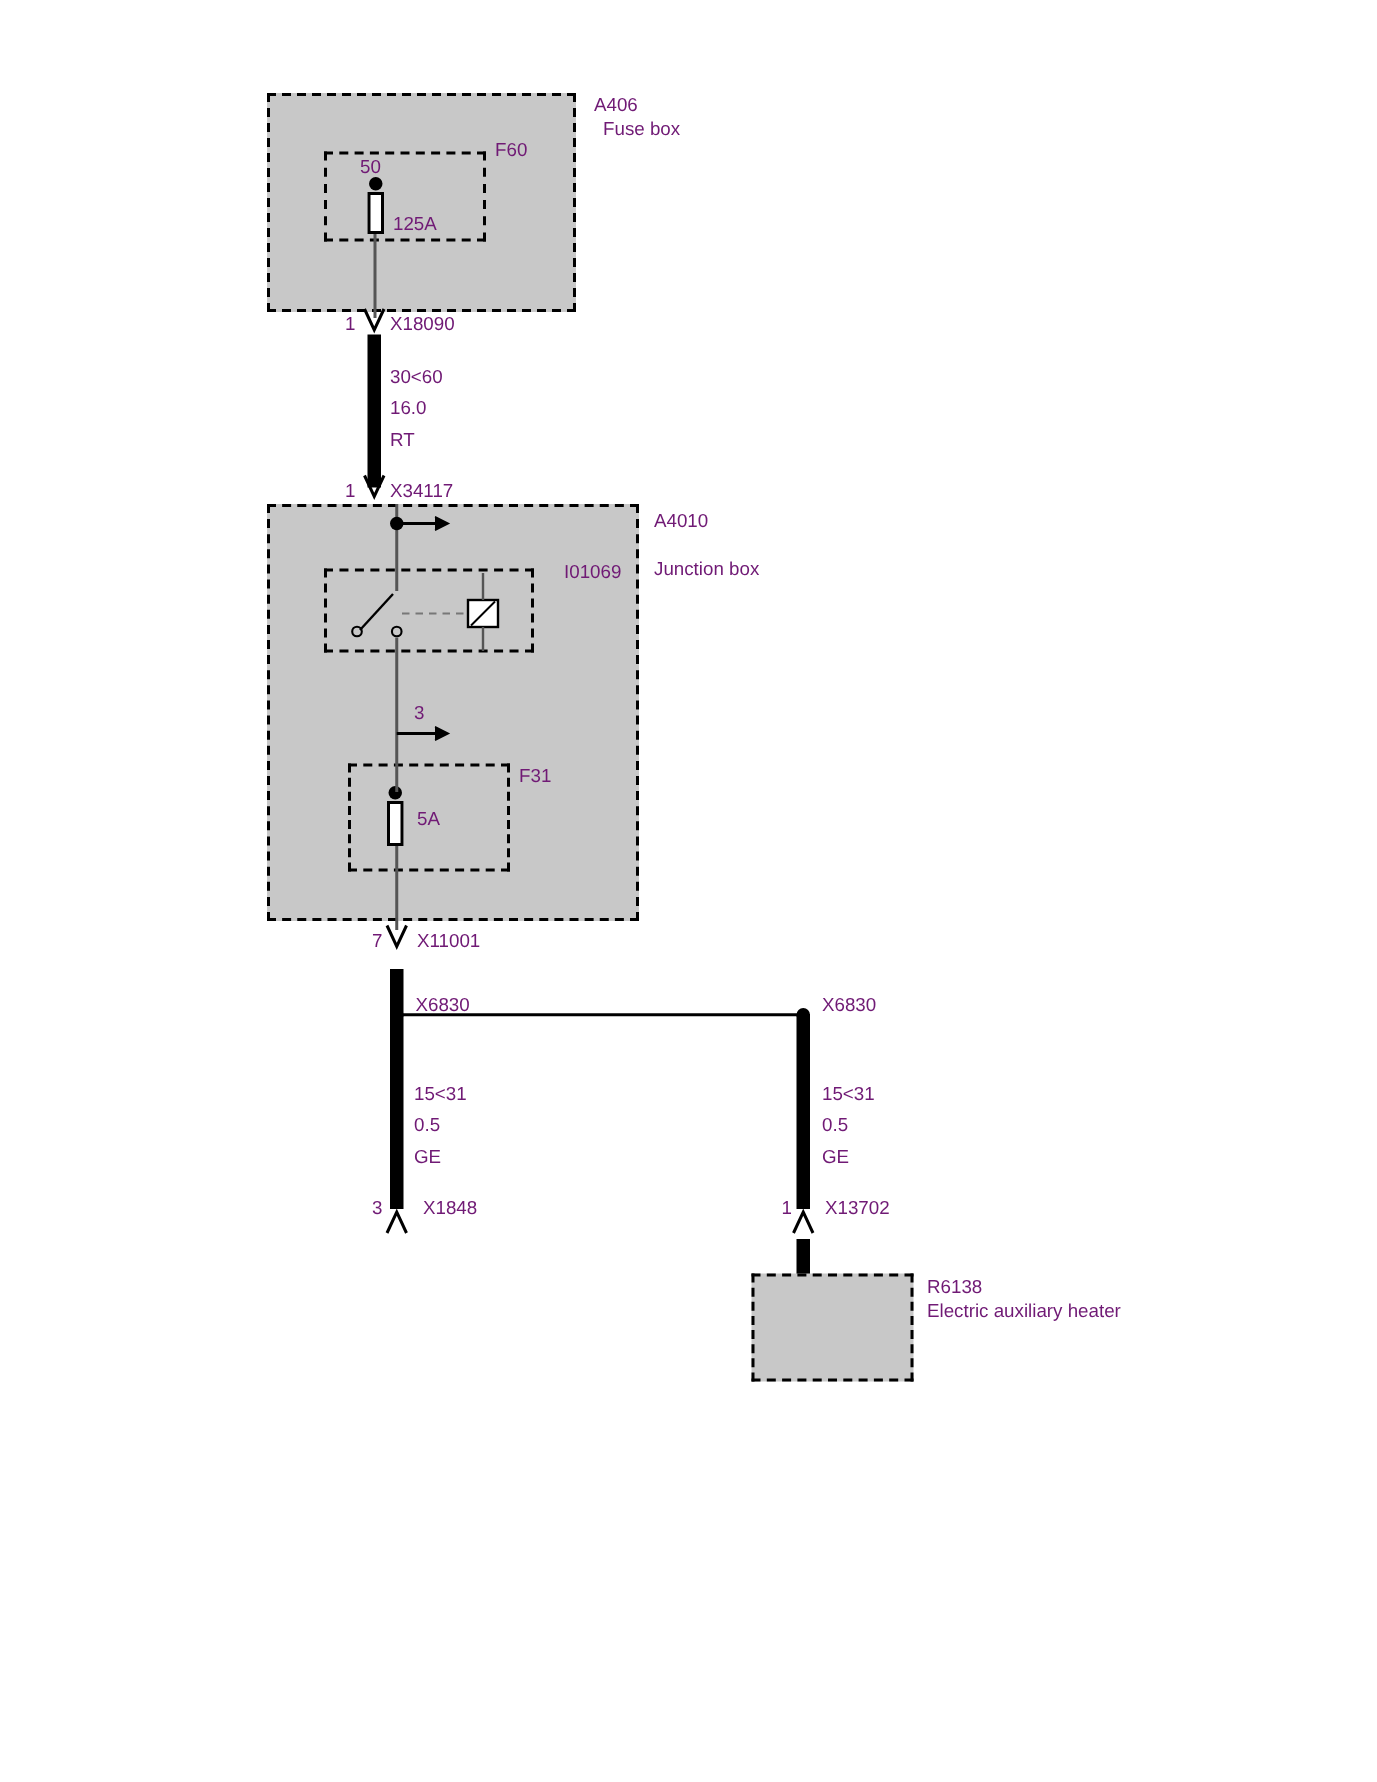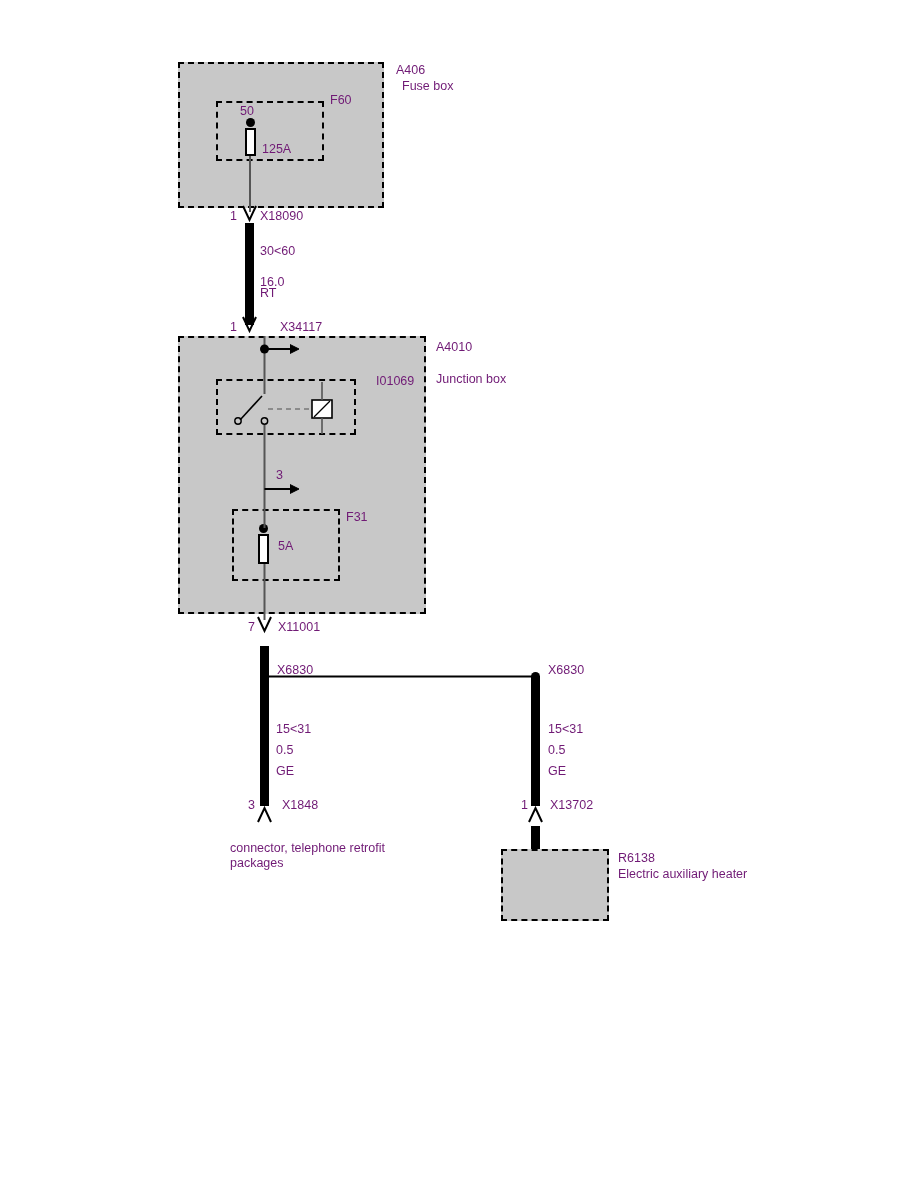--- a/index.html
+++ b/index.html
@@ -84,25 +84,25 @@
 
   <div class="dot" style="left:246px; top:118px;"></div>
   <div class="fuse-body" style="left:245px; top:128px; width:11px; height:28px;"></div>
   <div class="wire-thin" style="left:249px; top:156px; width:2px; height:56px;"></div>
 
   <div class="lbl" style="left:230px; top:209px;">1</div>
   <div class="lbl" style="left:260px; top:209px;">X18090</div>
 
   <div class="wire-thick" style="left:245px; top:223px; width:9px; height:102px;"></div>
   <div class="lbl" style="left:260px; top:244px;">30&lt;60</div>
-  <div class="lbl" style="left:260px; top:265px;margin-top:10px;">16.0</div>
+  <div class="lbl" style="left:260px; top:265px;">16.0</div>
   <div class="lbl" style="left:260px; top:286px;">RT</div>
 
   <div class="lbl" style="left:230px; top:320px;">1</div>
-  <div class="lbl" style="left:260px; top:320px;margin-left:20px;">X34117</div>
+  <div class="lbl" style="left:260px; top:320px;">X34117</div>
 
   <div class="box-grey" style="left:178px; top:336px; width:248px; height:278px;"></div>
   <div class="lbl" style="left:436px; top:340px;">A4010</div>
   <div class="lbl" style="left:436px; top:372px;">Junction box</div>
 
   <div class="box-dash" style="left:216px; top:379px; width:140px; height:56px;"></div>
   <div class="lbl" style="left:376px; top:374px;">I01069</div>
 
   <div class="lbl" style="left:276px; top:468px;">3</div>
 
@@ -127,22 +127,20 @@
   <div class="lbl" style="left:276px; top:764px;">GE</div>
 
   <div class="wire-thick" style="left:531px; top:676px; width:9px; height:130px;"></div>
   <div class="lbl" style="left:548px; top:722px;">15&lt;31</div>
   <div class="lbl" style="left:548px; top:743px;">0.5</div>
   <div class="lbl" style="left:548px; top:764px;">GE</div>
 
   <div class="lbl" style="left:248px; top:798px;">3</div>
   <div class="lbl" style="left:282px; top:798px;text-align:center;">X1848</div>
 
-  <div class="lbl" style="left:230px; top:841px;">connector, telephone retrofit
-packages</div>
 
   <div class="lbl" style="left:521px; top:798px;">1</div>
   <div class="lbl" style="left:550px; top:798px;">X13702</div>
 
   <div class="wire-thick" style="left:531px; top:826px; width:9px; height:24px;"></div>
 
   <div class="box-grey" style="left:501px; top:849px; width:108px; height:72px;"></div>
   <div class="lbl" style="left:618px; top:851px;">R6138</div>
   <div class="lbl" style="left:618px; top:867px;">Electric auxiliary heater</div>
 

